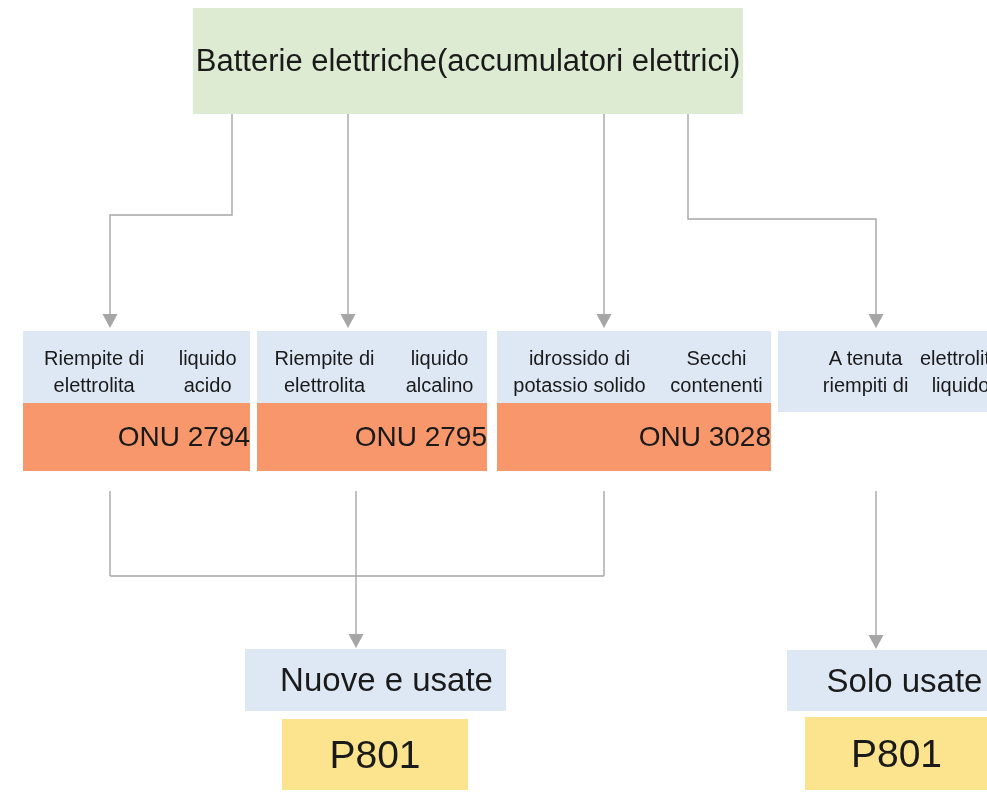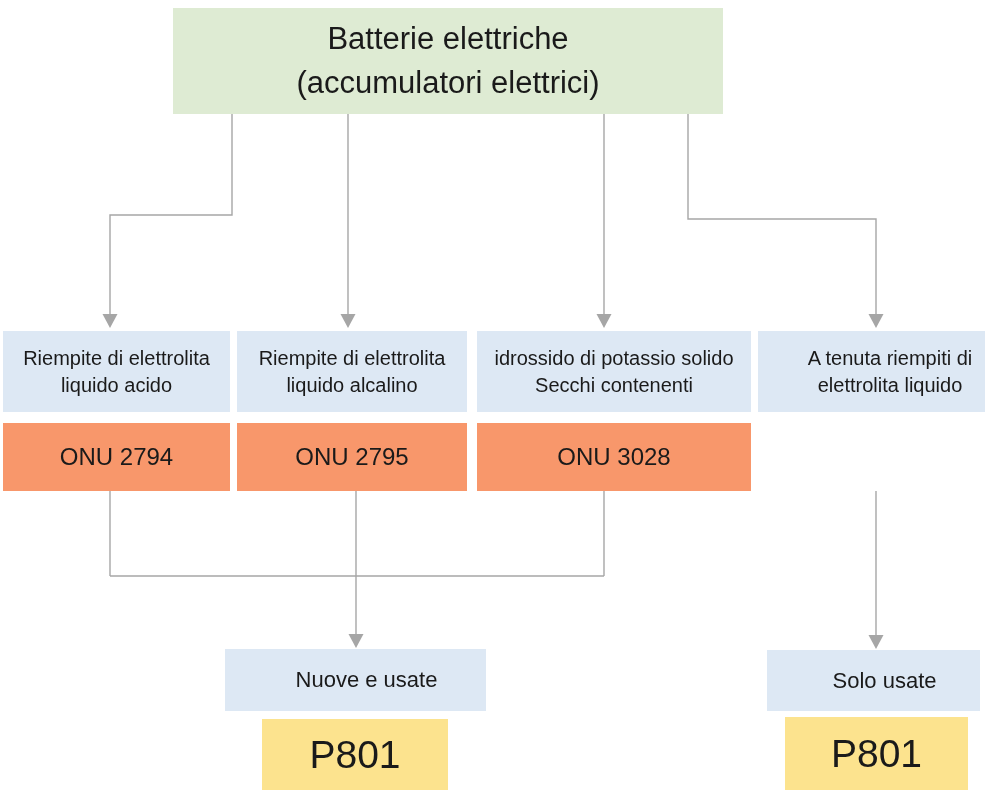--- a/index.html
+++ b/index.html
@@ -28,54 +28,56 @@
     stroke: var(--connector, #a6a6a6);
     stroke-width: 1.4;
   }
   .arrowhead {
     fill: var(--connector, #a6a6a6);
     stroke: none;
   }
   .node {
     position: absolute;
     display: flex;
-    flex-direction: column;
+    flex-direction: row;
     align-items: center;
     justify-content: center;
     text-align: center;
     z-index: 1;
     box-sizing: border-box;
+    margin-left: 20px;
   }
   .root-node {
     left: 173px; top: 8px;
     width: 550px; height: 106px;
     background: var(--root-bg, #deebd3);
     font-size: 31px;
     line-height: 1.42;
   }
   .category-node {
     top: 331px;
     height: 81px;
     background: var(--category-bg, #dde8f4);
     font-size: 20px;
     line-height: 1.35;
   }
   .cat-0 { left: 3px;   width: 227px; }
   .cat-1 { left: 237px; width: 230px; }
   .cat-2 { left: 477px; width: 274px; }
   .cat-3 { left: 758px; width: 227px; padding-left: 37px; }
   .onu-node {
-    top: 423px;
+    top: 403px;
     height: 68px;
     background: var(--onu-bg, #f8976b);
-    font-size: 24px;
+    font-size: 28px;
+    justify-content: flex-end;
   }
   .outcome-node {
     background: var(--category-bg, #dde8f4);
-    font-size: 22px;
+    font-size: 33px;
     padding-left: 22px;
   }
   .outcome-0 { left: 225px; top: 649px; width: 261px; height: 62px; }
   .outcome-1 { left: 767px; top: 650px; width: 213px; height: 61px; }
   .packing-node {
     background: var(--p801-bg, #fce38e);
     font-size: 39px;
   }
   .packing-0 { left: 262px; top: 719px; width: 186px; height: 71px; }
   .packing-1 { left: 785px; top: 717px; width: 183px; height: 73px; }

